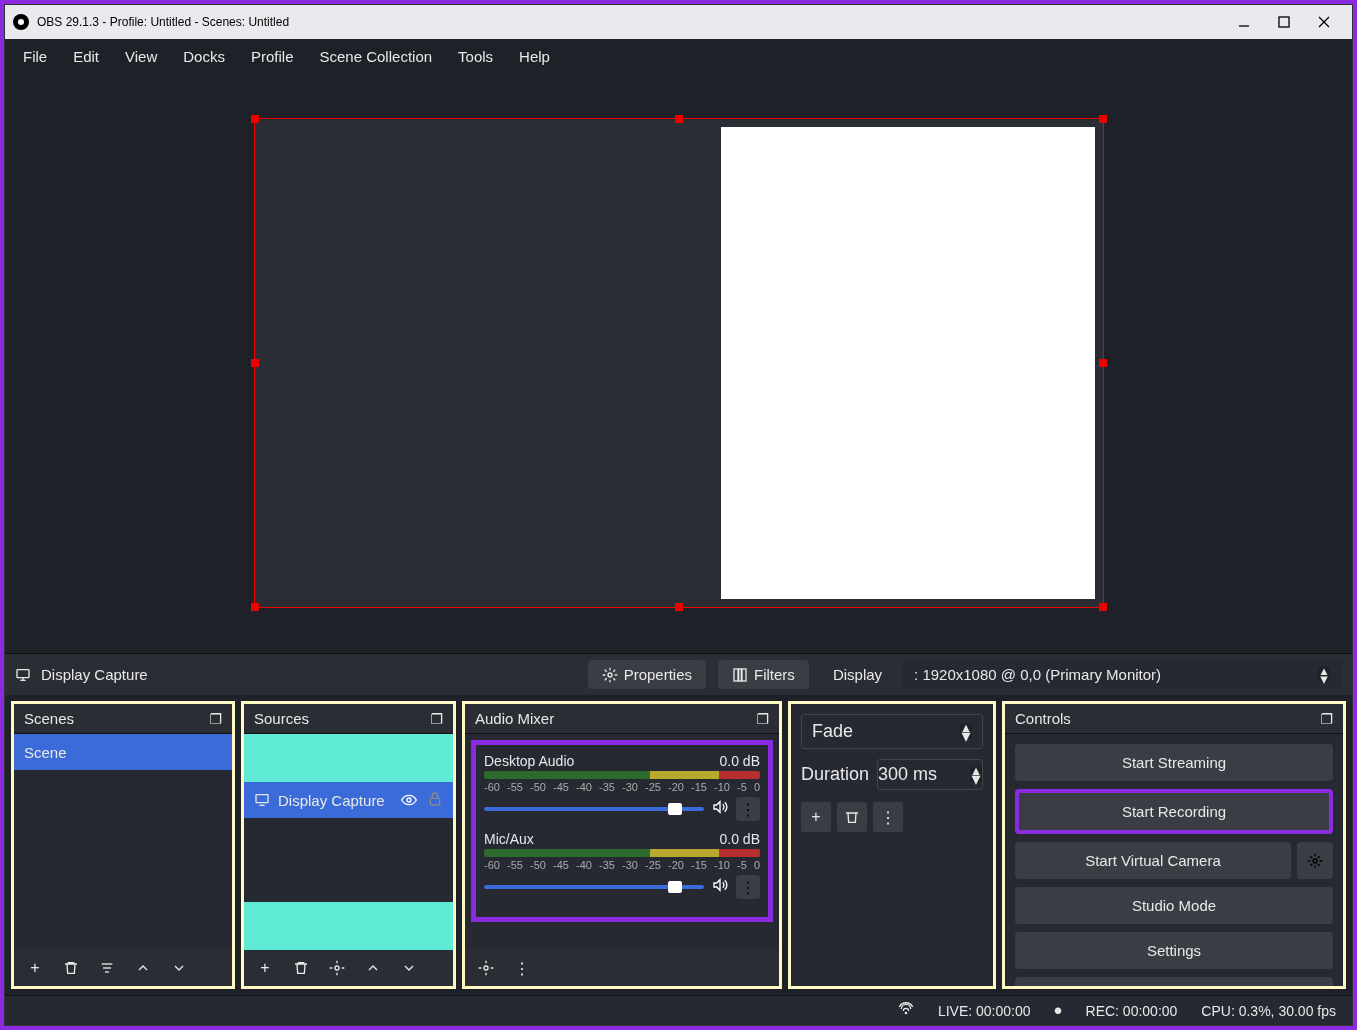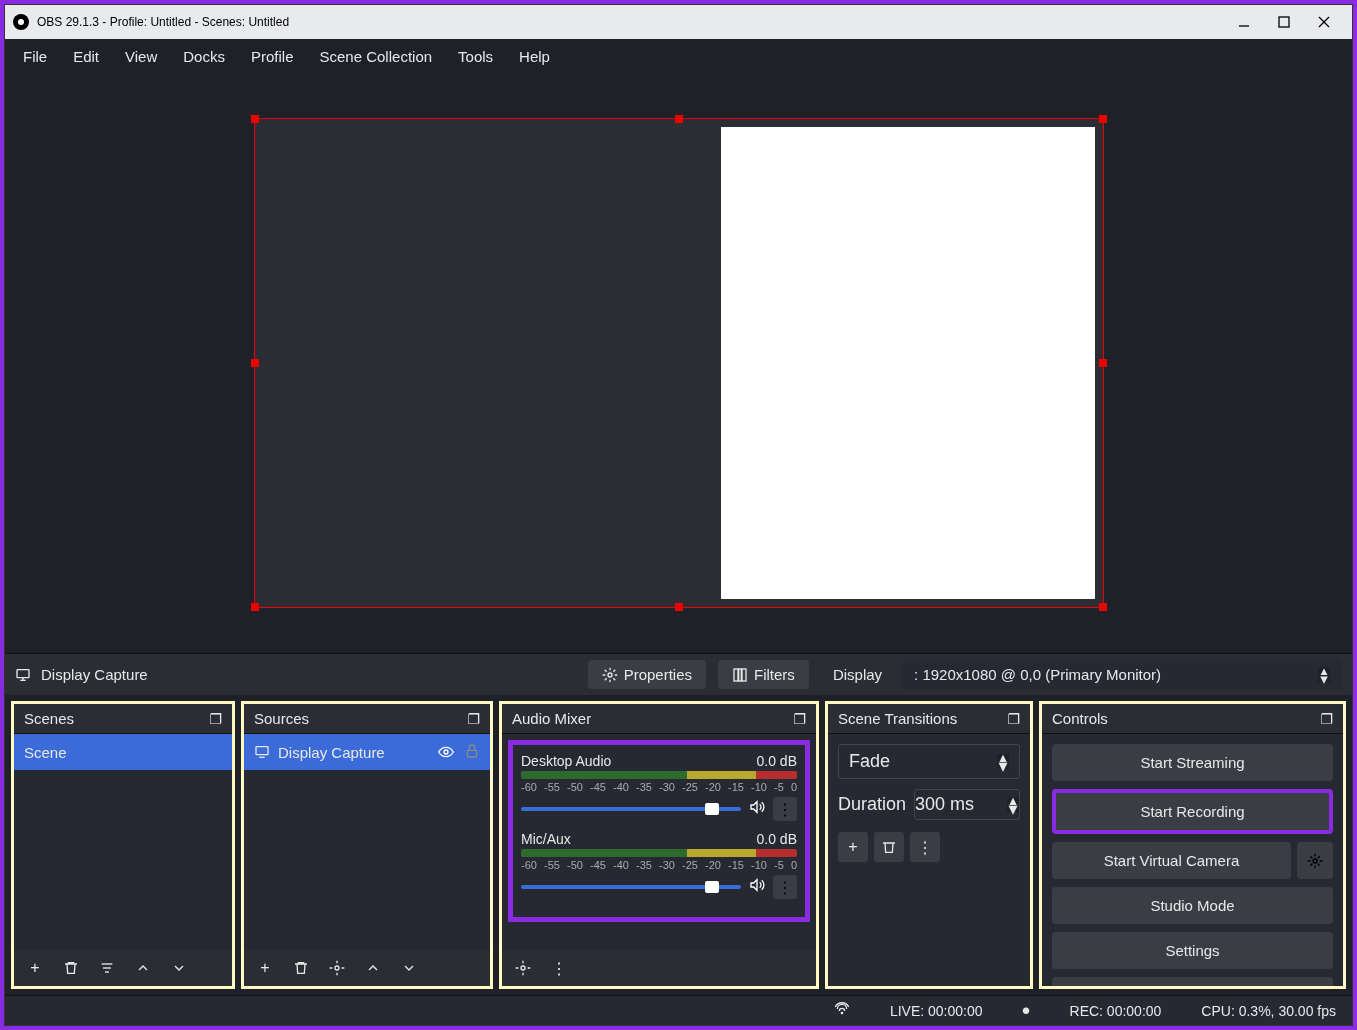--- a/index.html
+++ b/index.html
@@ -23,21 +23,21 @@
 .tb-field { background: #262931; border-radius: 4px; padding: 6px 12px; flex: 1; display: flex; align-items: center; justify-content: space-between; margin-left: 8px; }
 .spinner { display: flex; flex-direction: column; gap: 1px; }
 .spinner div { width: 12px; height: 7px; background: #1e2128; display: flex; align-items: center; justify-content: center; }
 .panels { display: flex; gap: 6px; padding: 6px; background: #1e2128; height: 300px; }
 .panel { background: #5eead4; display: flex; flex-direction: column; border: 3px solid #fef9c3; }
 .panel-header { background: #2a2d34; height: 30px; display: flex; align-items: center; padding: 0 10px; color: #e8e8e8; font-size: 15px; font-weight: 500; justify-content: space-between; border-bottom: 1px solid #111; }
 .panel-body { flex: 1; background: #262931; overflow: hidden; }
 .panel-footer { background: #2a2d34; height: 36px; display: flex; align-items: center; padding: 0 6px; gap: 6px; }
 .sq-btn { width: 30px; height: 30px; background: #2a2d34; border-radius: 3px; display: flex; align-items: center; justify-content: center; cursor: pointer; color: #e8e8e8; }
 .scenes { width: 224px; }
-.sources { width: 252px; }
+.sources { width: 215px; gap: 48px; }
 .mixer { width: 320px; }
 .transitions { width: 208px; }
 .controls { flex: 1; }
 .list-item { height: 36px; display: flex; align-items: center; padding: 0 10px; color: #e8e8e8; font-size: 15px; gap: 8px; cursor: pointer; }
 .list-item.selected { background: #3a6bd8; }
 .eye-icon { width: 20px; height: 20px; background: #3a6bd8; border-radius: 3px; display: flex; align-items: center; justify-content: center; margin-left: auto; }
 .lock-icon { color: #888; }
 .audio-highlight { border: 5px solid #8a2be2; padding: 8px; margin: 6px; }
 .audio-channel { margin-bottom: 10px; }
 .audio-head { display: flex; justify-content: space-between; color: #e8e8e8; font-size: 14px; margin-bottom: 2px; }
@@ -49,21 +49,21 @@
 .speaker-icon { color: #fff; }
 .dots-btn { width: 24px; height: 24px; background: #3a3d44; border-radius: 3px; display: flex; align-items: center; justify-content: center; cursor: pointer; }
 .trans-body { padding: 10px; color: #e8e8e8; }
 .trans-select { background: #262931; border: 1px solid #444; border-radius: 3px; padding: 6px 10px; display: flex; justify-content: space-between; align-items: center; margin-bottom: 10px; font-size: 18px; }
 .trans-row { display: flex; align-items: center; gap: 8px; font-size: 18px; margin-bottom: 12px; }
 .trans-input { background: #262931; border: 1px solid #444; border-radius: 3px; padding: 4px 0; flex: 1; display: flex; justify-content: space-between; align-items: center; }
 .ctrl-btn { background: #3a3d44; border-radius: 4px; padding: 10px; text-align: center; color: #e8e8e8; font-size: 15px; cursor: pointer; margin-bottom: 8px; }
 .ctrl-btn.highlight { border: 4px solid #8a2be2; background: #3a3d44; }
 .ctrl-row { display: flex; gap: 6px; }
 .ctrl-gear { width: 36px; background: #3a3d44; border-radius: 4px; display: flex; align-items: center; justify-content: center; cursor: pointer; }
-.statusbar { background: #262931; height: 30px; display: flex; align-items: center; justify-content: flex-end; padding: 0 16px; gap: 40px; color: #e8e8e8; font-size: 14px; border-top: 1px solid #111; }
+.statusbar { background: #262931; height: 30px; display: flex; align-items: center; justify-content: flex-end; padding: 0 16px; gap: 24px; color: #e8e8e8; font-size: 14px; border-top: 1px solid #111; }
 svg.ico { width: 16px; height: 16px; stroke: currentColor; fill: none; stroke-width: 2; }
 .popout-icon::before { content: "❐"; font-size: 14px; }
 </style>
 </head>
 <body>
 
 <div class="window">
   <div class="titlebar">
     <div class="titlebar-icon"></div>
     <span>OBS 29.1.3 - Profile: Untitled - Scenes: Untitled</span>
@@ -315,24 +315,20 @@
             <svg class="ico" viewBox="0 0 24 24">
               <circle cx="12" cy="12" r="3"></circle>
               <path d="M12 1v4M12 19v4M1 12h4M19 12h4"></path>
             </svg>
           </div>
         <div class="sq-btn">⋮</div>
       </div>
     </div>
 
     <div class="panel transitions">
-      <div class="panel-header">
-          <span>Scene Transitions</span>
-          <span class="popout-icon"></span>
-        </div>
       <div class="panel-body trans-body">
         <div class="trans-select">
             <span>Fade</span>
             <div class="spinner">
               <div>▴</div>
               <div>▾</div>
             </div>
           </div>
         <div class="trans-row">
           <span>Duration</span>

